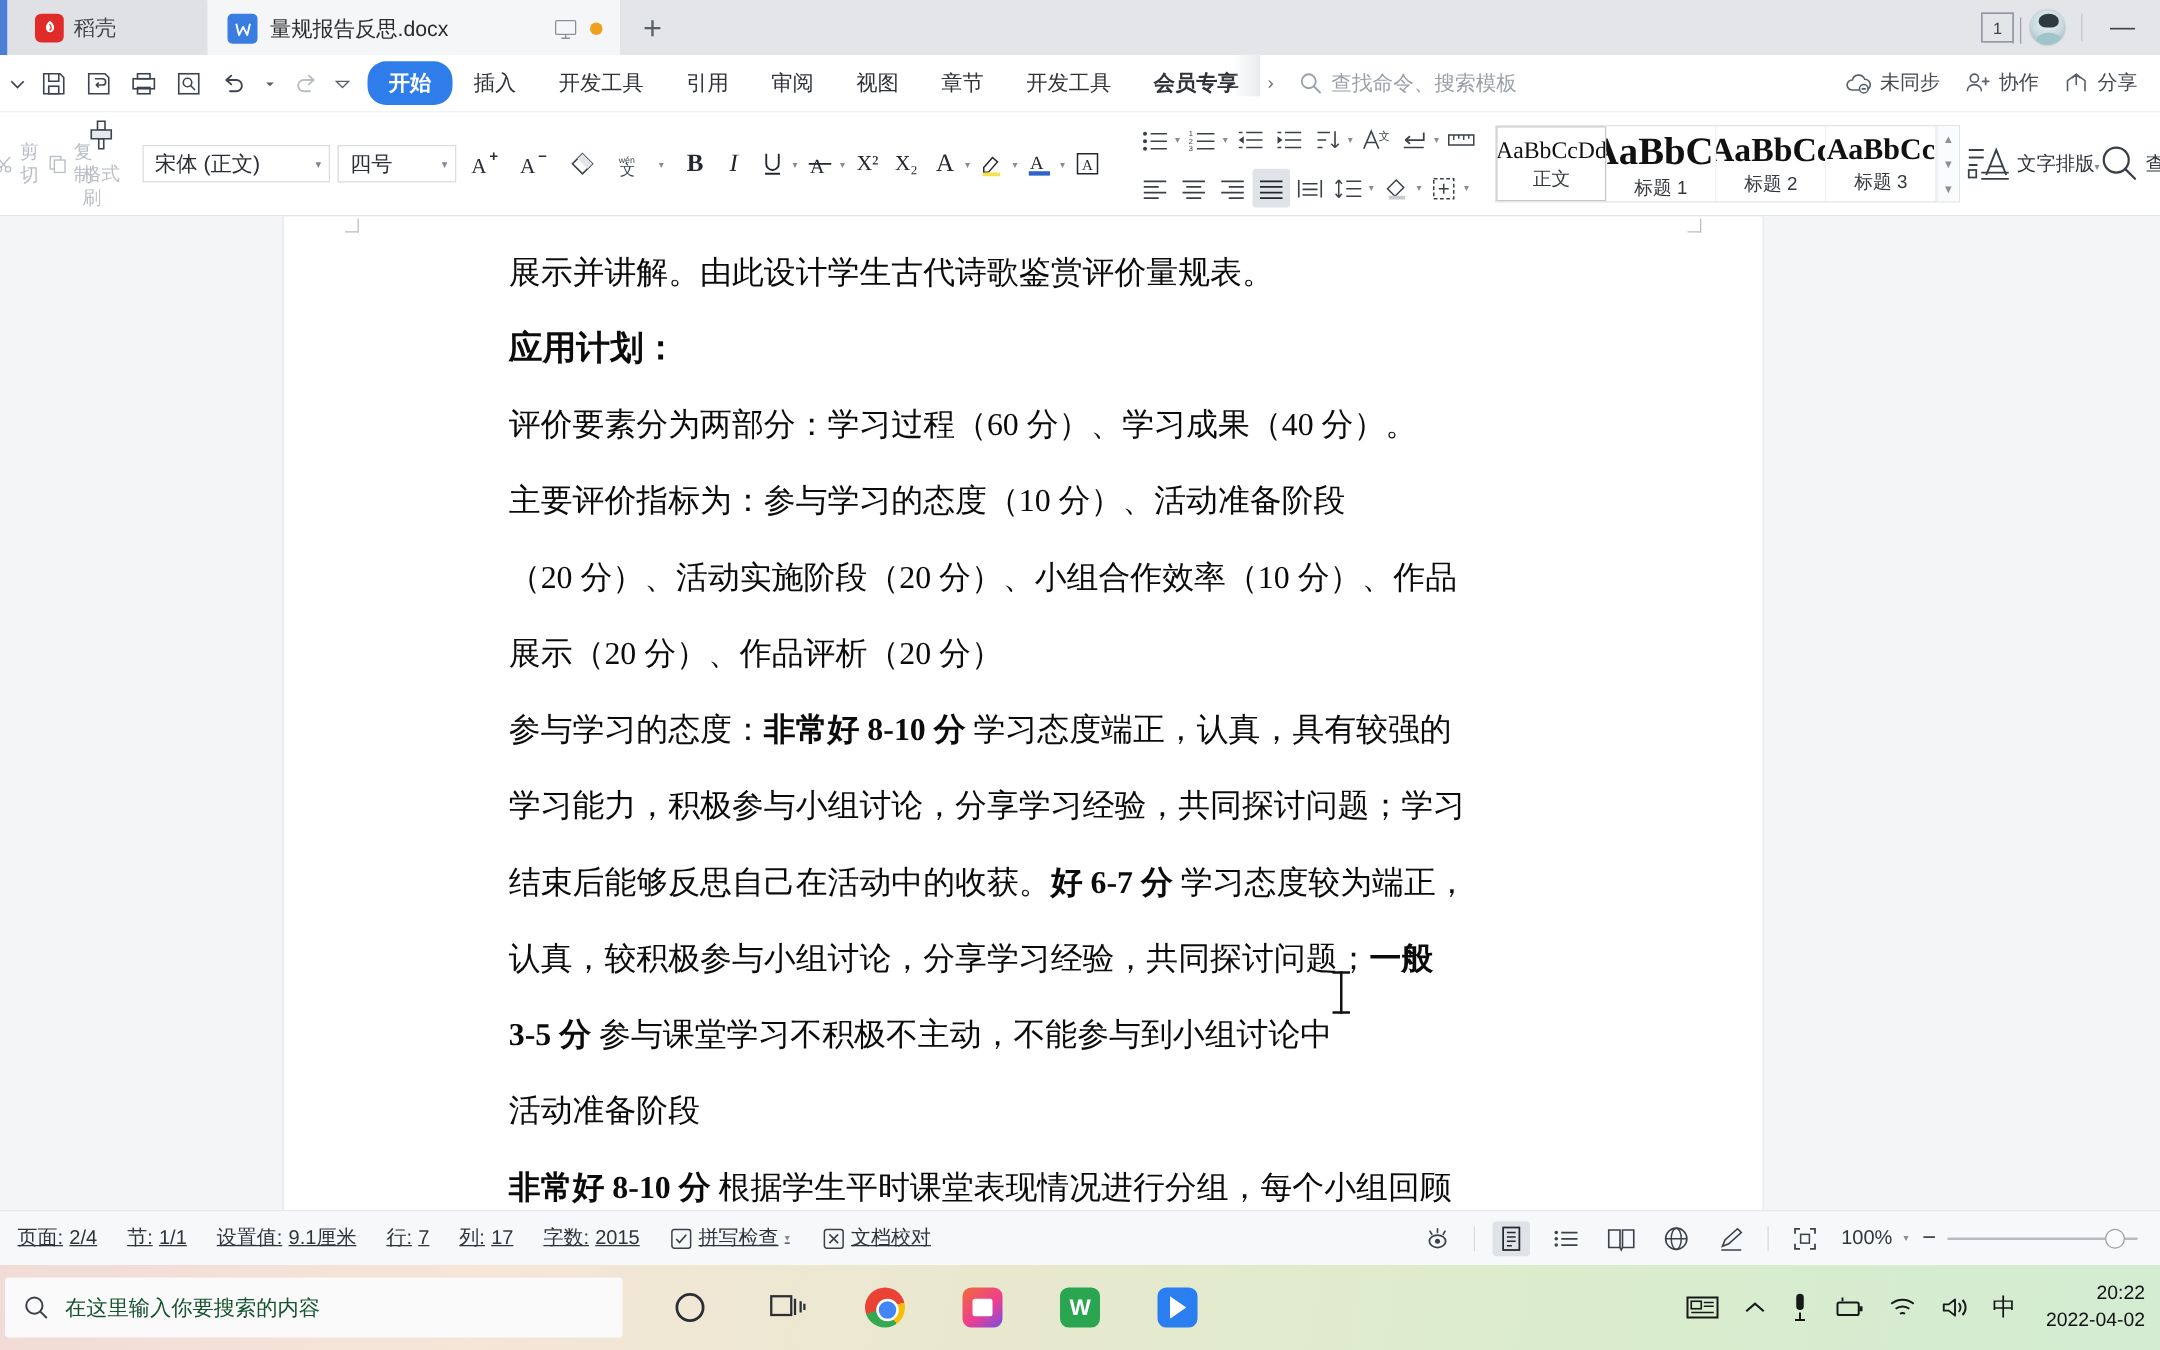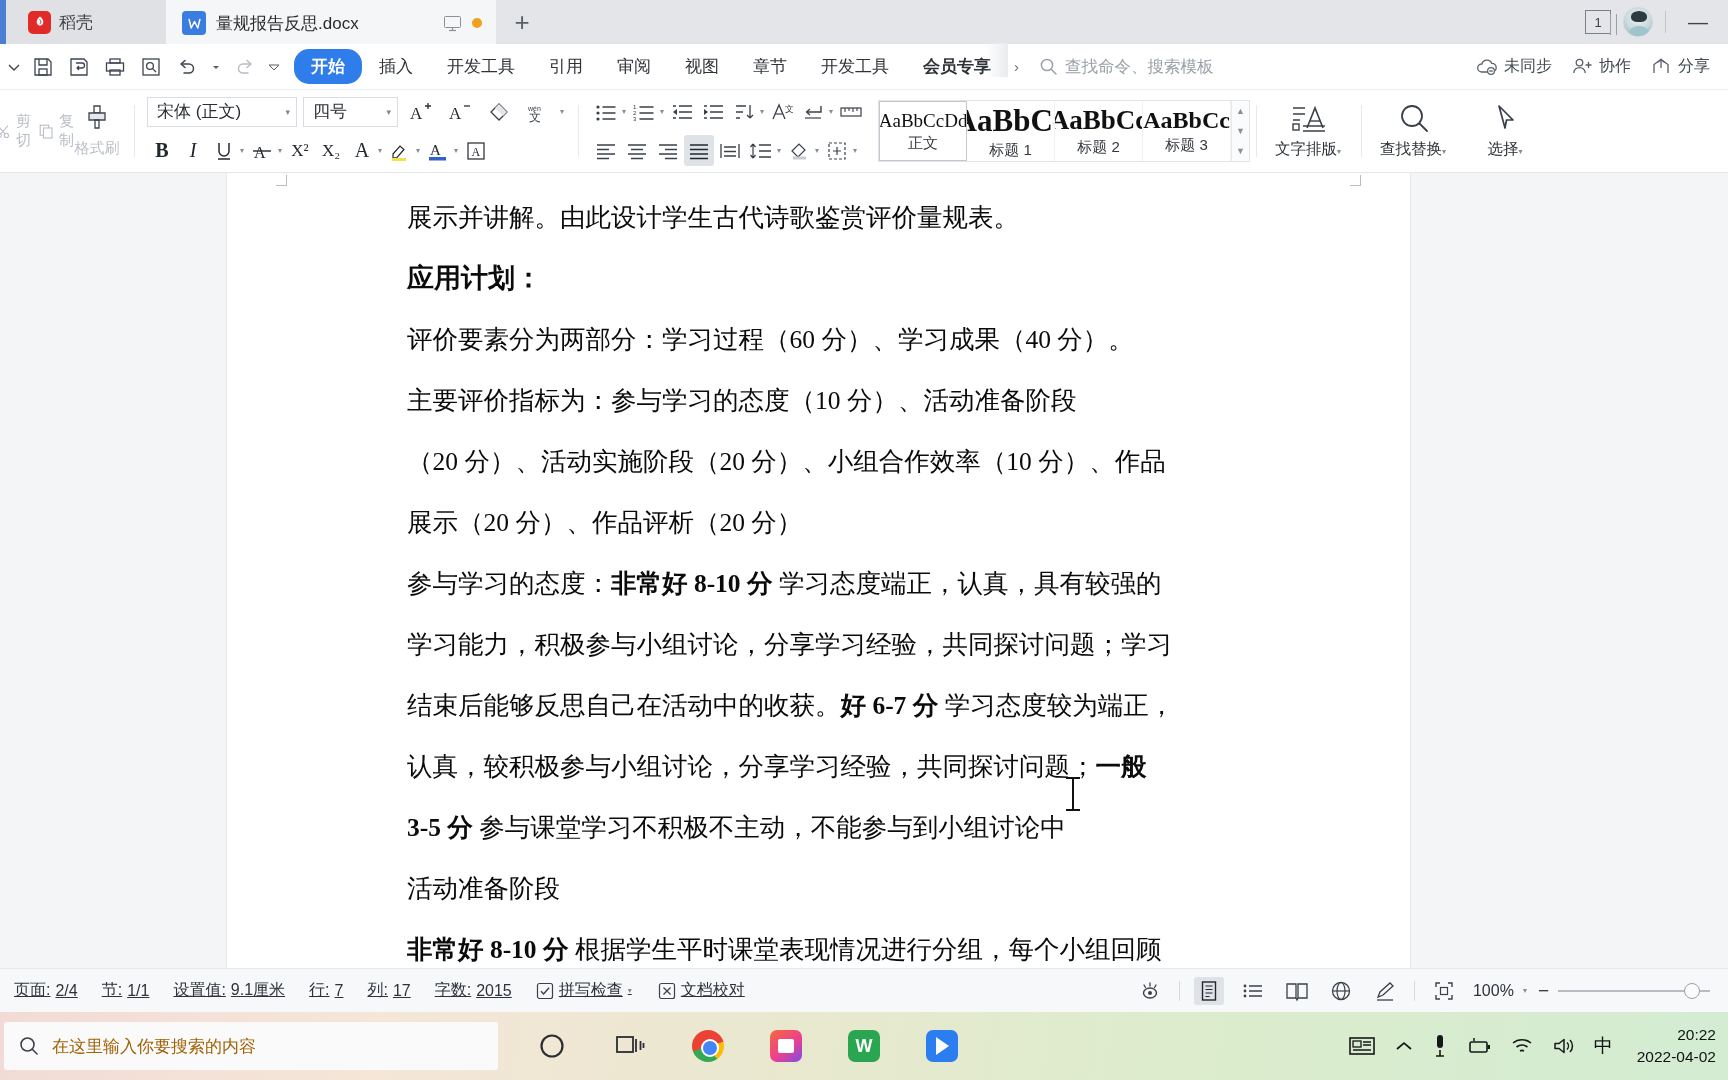--- a/index.html
+++ b/index.html
@@ -140,21 +140,21 @@
   .clip-row {
     display: flex; align-items: center; gap: 5px;
     font-size: 15px; color: #b9bec6;
   }
   .fmt-brush {
     display: flex; flex-direction: column; align-items: center;
     gap: 3px; width: 62px; color: #3d4450;
   }
   .fmt-brush-label { font-size: 15px; color: #babfc7; }
 
-  .font-col { display: flex; flex-direction: column; gap: 8px; padding: 0 6px; }
+  .font-col { display: flex; flex-direction: row; gap: 8px; padding: 0 6px; }
   .font-row1 { display: flex; align-items: center; gap: 6px; }
   .font-box {
     border: 1px solid #d9dce0; height: 30px; display: flex;
     align-items: center; padding: 0 6px 0 9px; background: #fff;
   }
   .font-name-box { width: 150px; }
   .font-size-box { width: 95px; }
   .font-box-text { font-size: 17px; color: #2a2e34; flex: 1; }
   .caret { font-size: 9px; color: #808791; }
   .icon-btn {
@@ -191,21 +191,21 @@
   .gal-preview.h3 { font-size: 24px; font-weight: bold; }
   .gal-label { font-size: 15px; color: #33383f; }
   .gal-scroll {
     width: 18px; display: flex; flex-direction: column;
     justify-content: space-around; align-items: center;
     background: #fafbfc; border-left: 1px solid #e7e9ec;
     font-size: 9px; color: #8b9199;
   }
 
   .tool-big {
-    display: flex; flex-direction: column; align-items: center;
+    display: flex; flex-direction: row; align-items: center;
     justify-content: center; gap: 3px; width: 92px; color: #343a42;
   }
   .tool-big-label { font-size: 15.5px; color: #2d323a; white-space: nowrap; }
 
   
   .docarea {
     position: absolute; top: 173px; left: 0; width: 1728px; height: 795px;
     background: #f4f5f7; overflow: hidden;
   }
   .page {
@@ -275,21 +275,21 @@
   .taskbar {
     position: absolute; top: 1012px; left: 0; width: 1728px; height: 68px;
     background: linear-gradient(100deg, #f2dbd6 0%, #f5e6d8 22%, #e9e8cf 45%, #dceccc 68%, #d3ecd2 100%);
     display: flex; align-items: center;
   }
   .tb-search {
     width: 494px; height: 48px; margin-left: 4px;
     background: #fafafa; border-radius: 3px;
     display: flex; align-items: center; gap: 12px; padding-left: 14px;
   }
-  .tb-search-text { font-size: 17px; color: #a16207; }
+  .tb-search-text { font-size: 17px; color: #14532d; }
   .tb-apps { display: flex; align-items: center; gap: 34px; margin-left: 32px; }
   .tb-app { width: 44px; height: 44px; display: flex; align-items: center; justify-content: center; }
   .chrome-ic {
     width: 32px; height: 32px; border-radius: 50%;
     background: conic-gradient(from -35deg, #ea4335 0deg 110deg, #fbbc05 110deg 180deg, #34a853 180deg 285deg, #ea4335 285deg 360deg);
     position: relative;
   }
   .chrome-ic::after {
     content: ""; position: absolute; left: 9px; top: 9px;
     width: 14px; height: 14px; border-radius: 50%;

